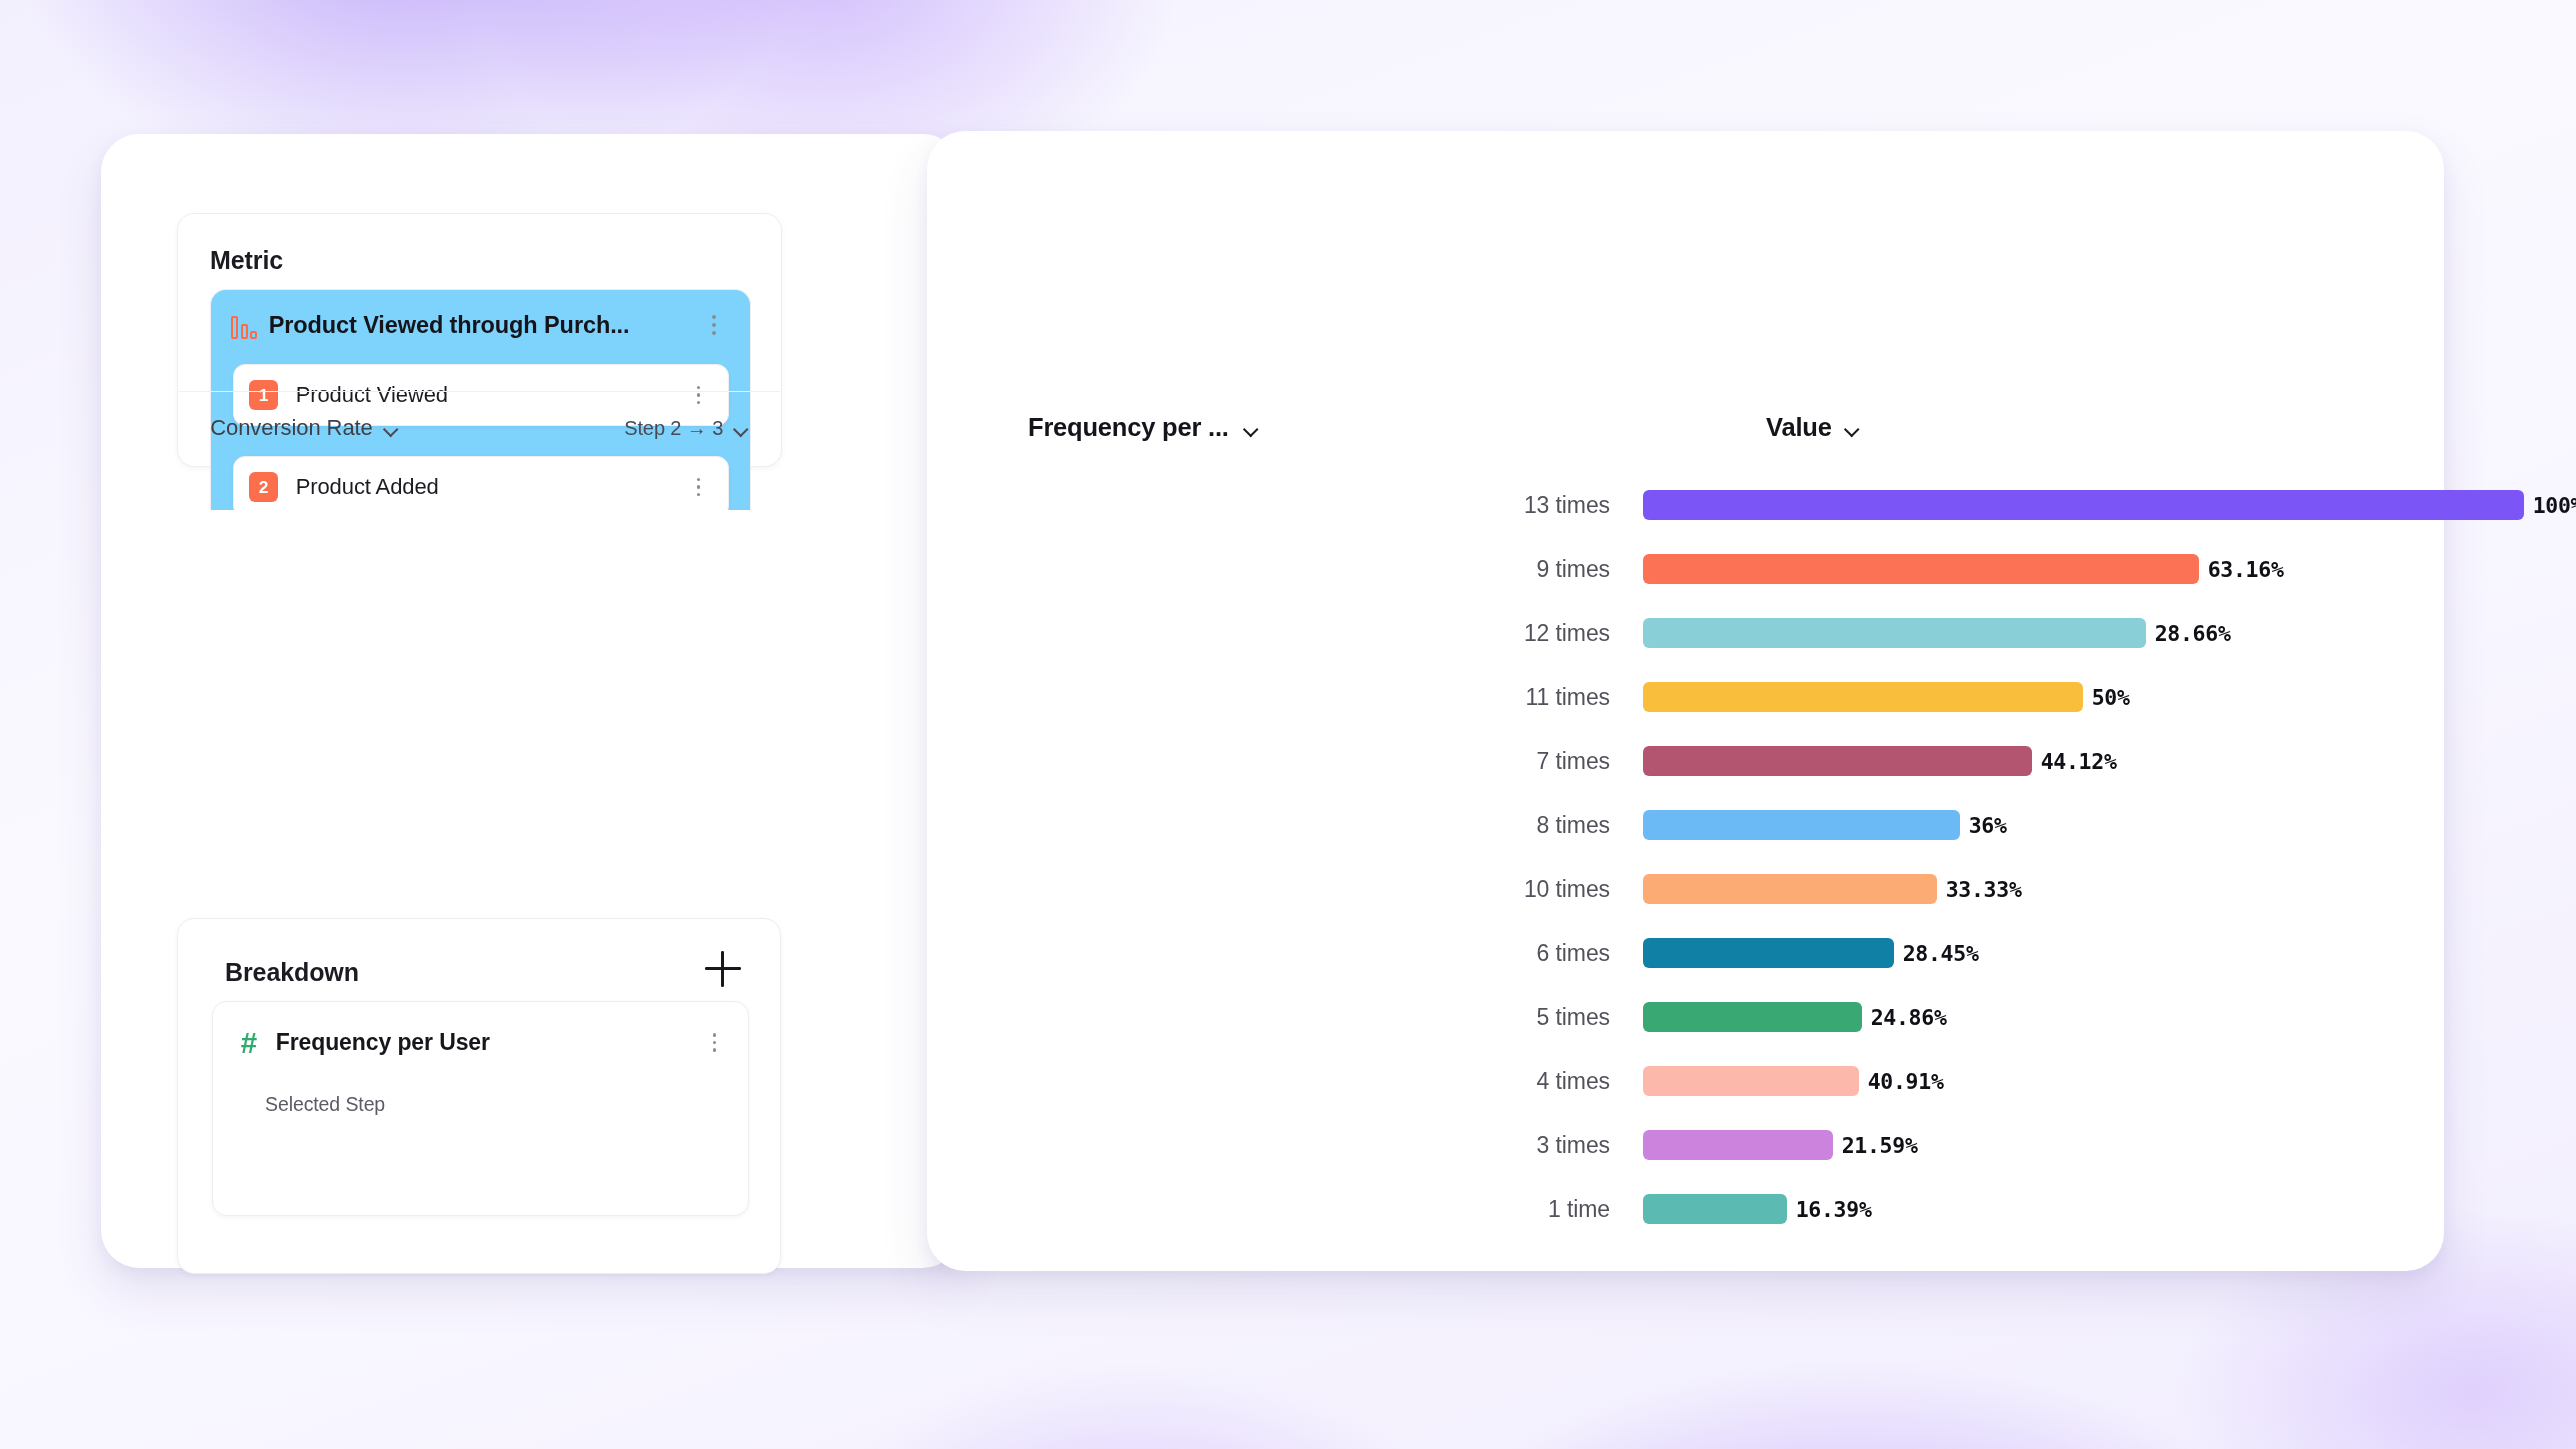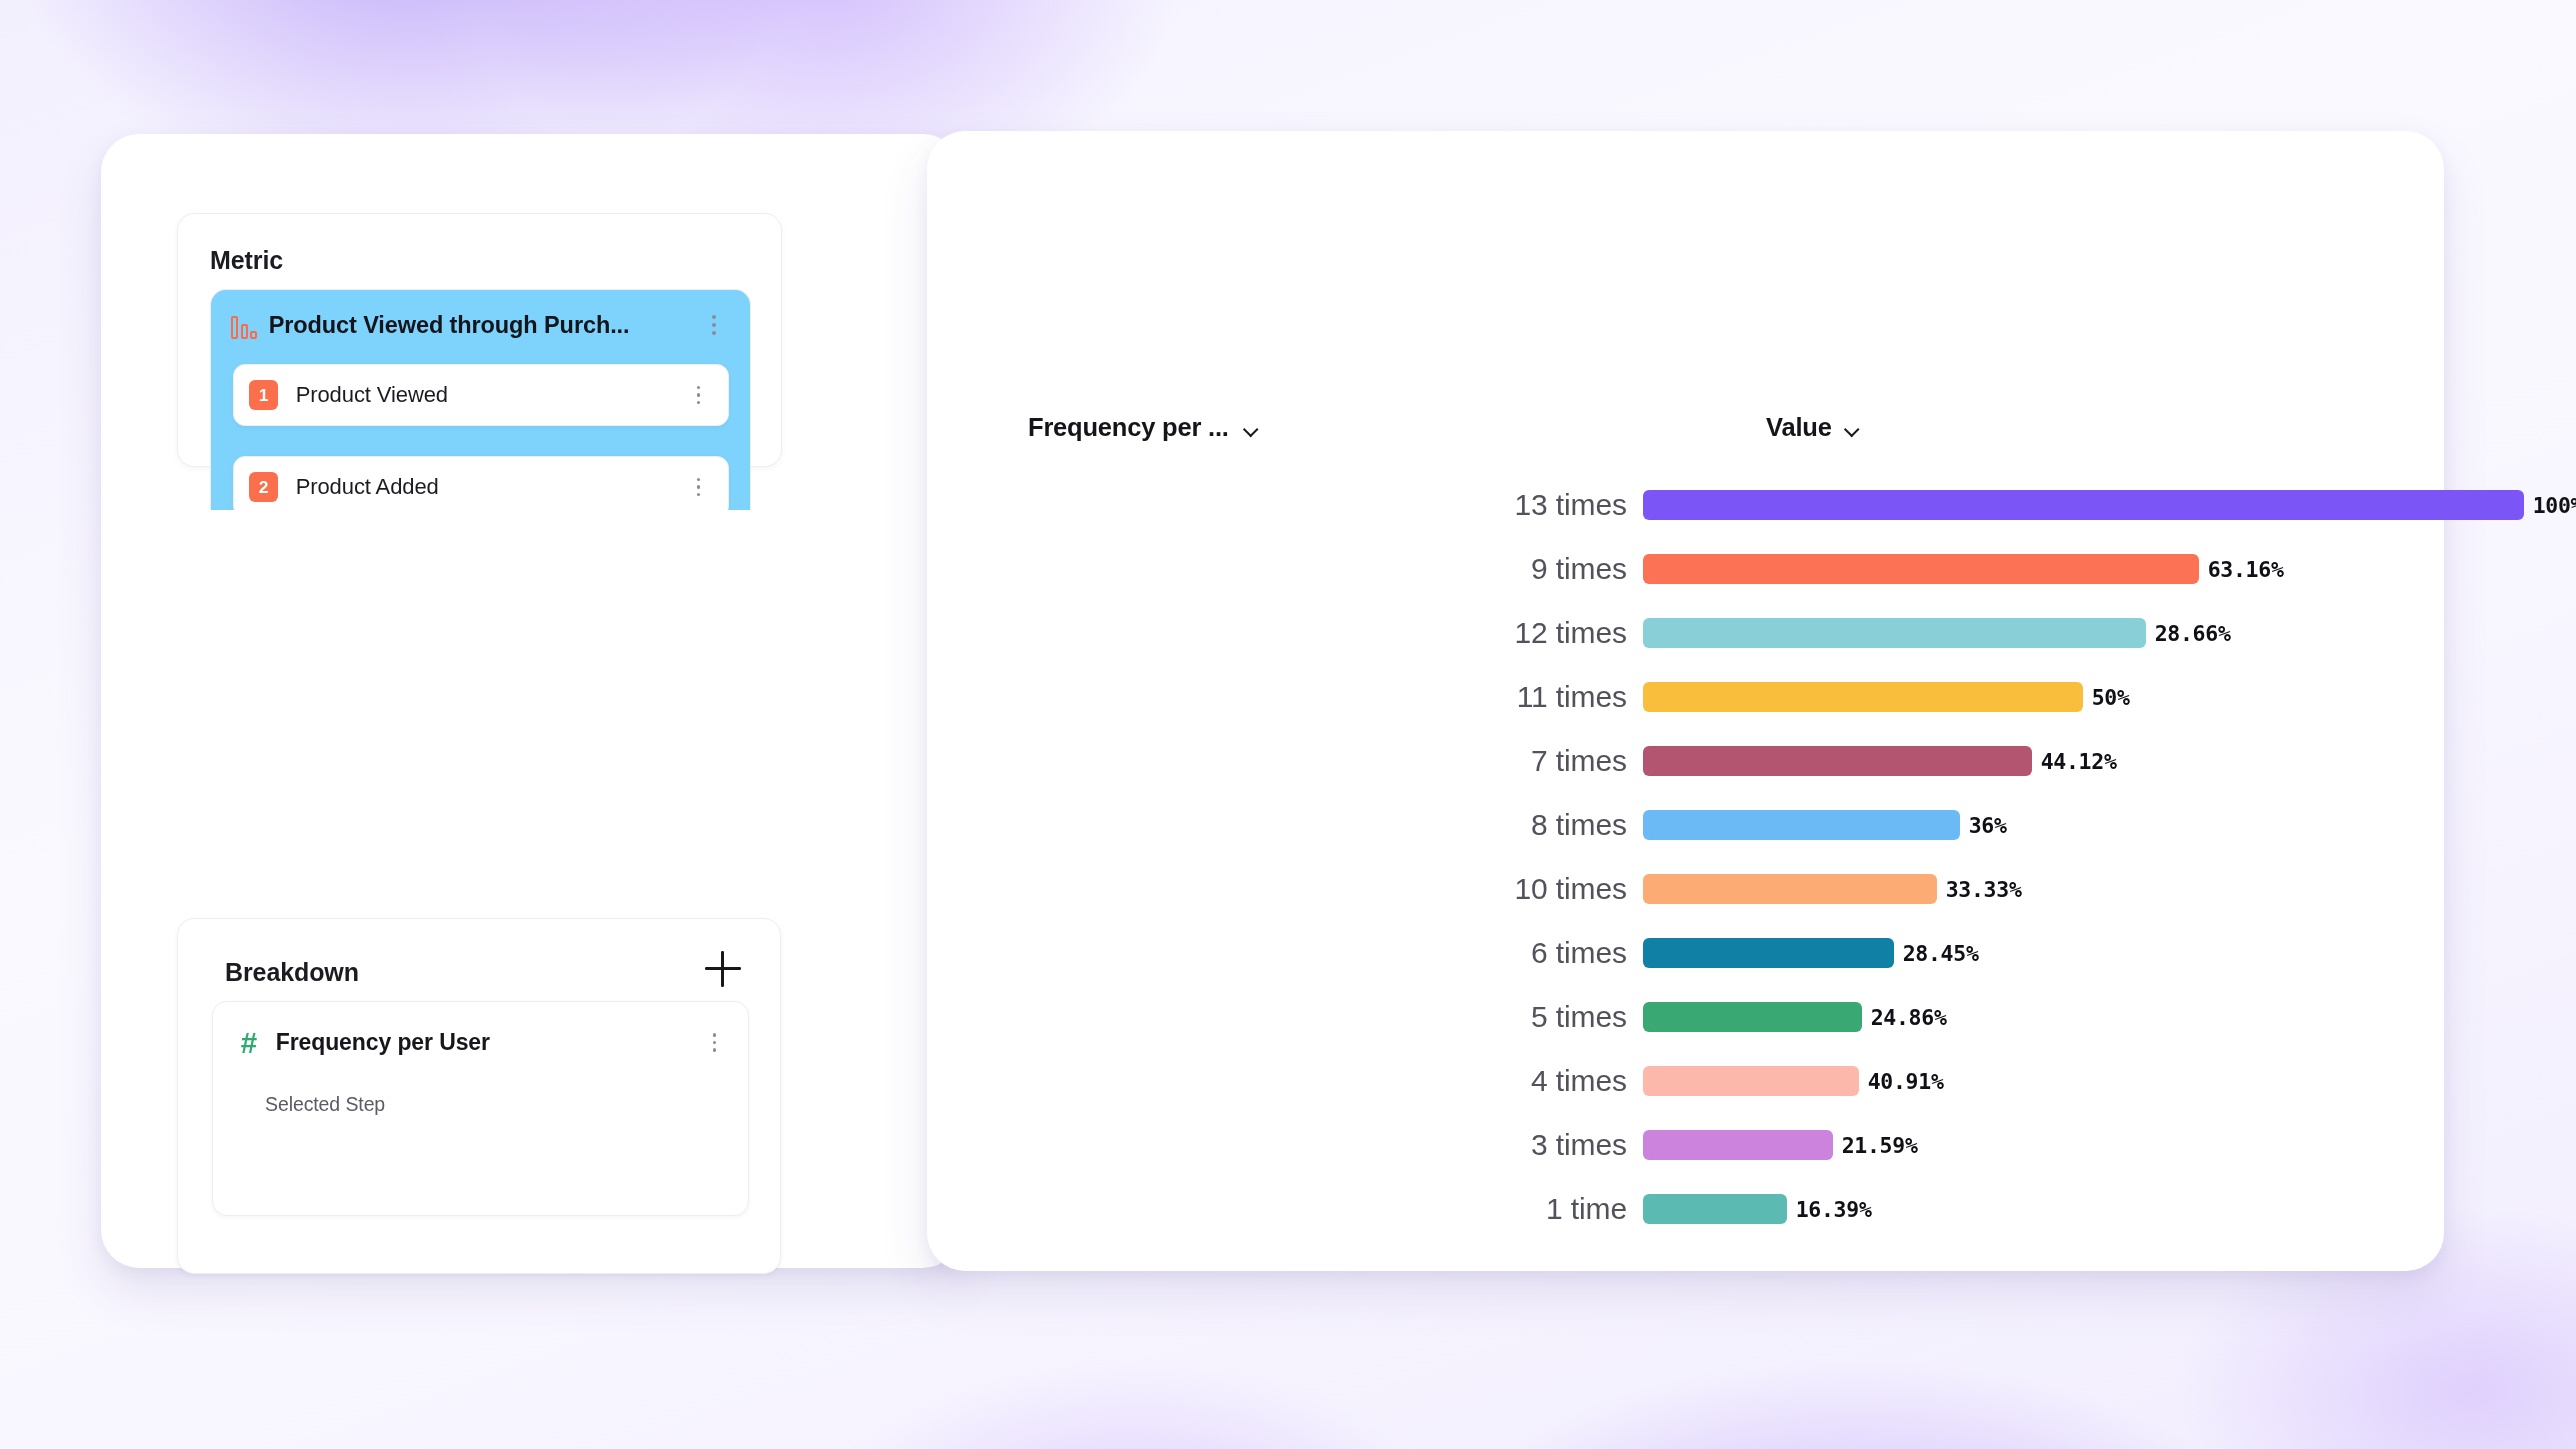--- a/index.html
+++ b/index.html
@@ -276,22 +276,22 @@
     position: relative;
     height: 64px;
     display: flex;
     align-items: center;
   }
 
   .row-label {
     width: 716px;
     flex: 0 0 716px;
     text-align: right;
-    padding-right: 16px;
-    font-size: 30px;
+    padding-right: 33px;
+    font-size: 23px;
     color: #52525c;
     letter-spacing: -0.1px;
   }
 
   .bar-wrap { flex: 1; display: flex; align-items: center; }
 
   .bar {
     height: 29.5px;
     border-radius: 6px;
     flex: 0 0 auto;
@@ -350,20 +350,30 @@
           <span class="step-label">Product Added</span>
           <span class="kebab small">
             <span></span>
               <span></span>
               <span></span>
           </span>
         </div>
 
       </div>
 
+      <div id="metric-footer">
+        <div class="dropdown">
+          <span>Conversion Rate</span>
+          <span class="chev"></span>
+        </div>
+        <div class="dropdown small">
+          <span>Step 2 → 3</span>
+          <span class="chev"></span>
+        </div>
+      </div>
     </div>
 
     <div class="card" id="breakdown-card">
       <div class="card-title" id="breakdown-title">Breakdown</div>
       <div id="breakdown-plus"></div>
 
       <div id="breakdown-inner">
         <div class="bd-head">
           <span class="hash-icon">#</span>
           <span class="label">Frequency per User</span>

